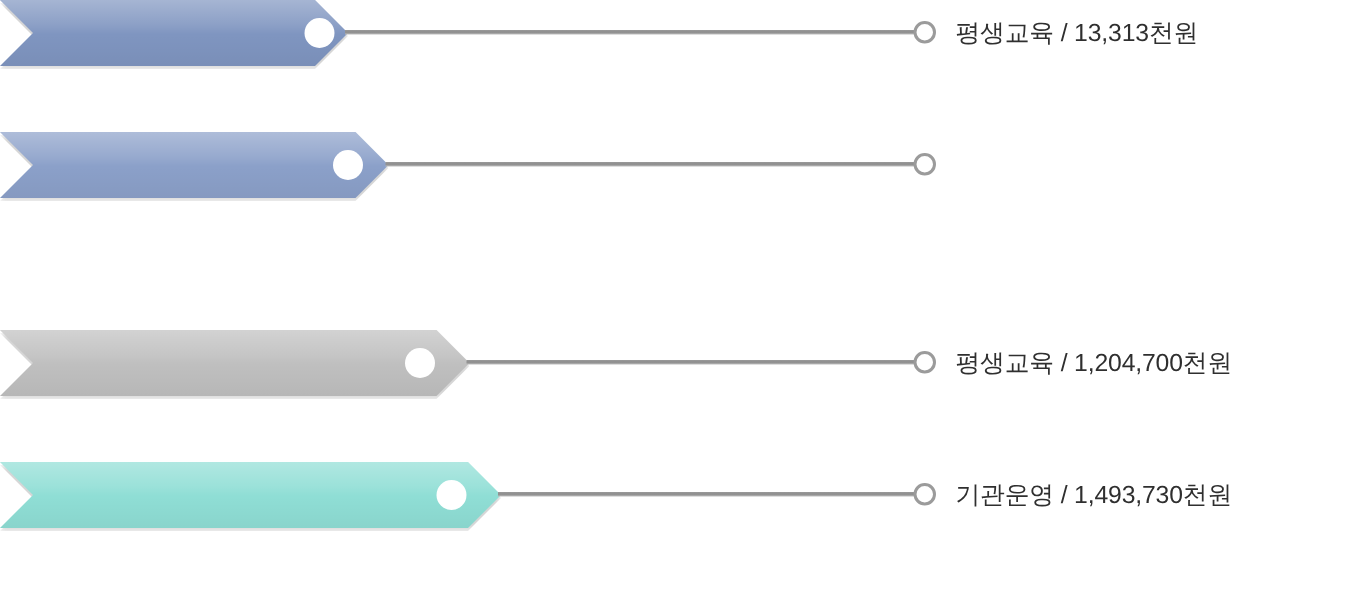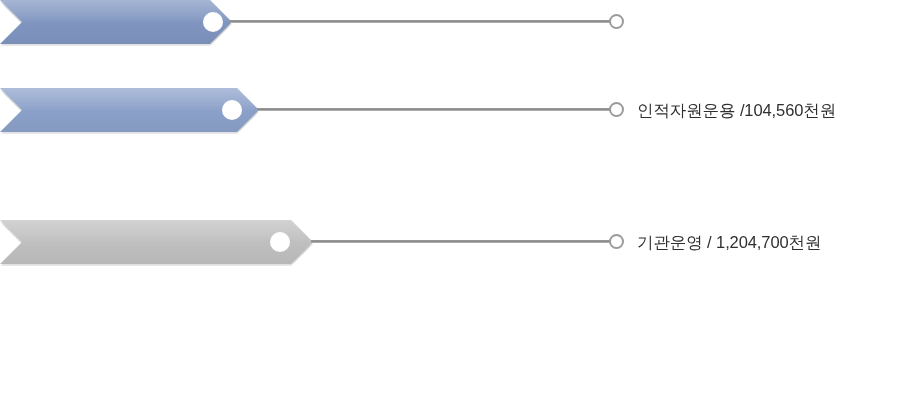--- a/index.html
+++ b/index.html
@@ -124,34 +124,44 @@
 
 <div id="chart-root">
     <div class="row" style="top: 0px;">
       <div class="ribbon-shadow" style="width: 232px;"></div>
       <div class="ribbon" style="width: 232px; background: rgb(127, 149, 192);">
         <div class="ribbon-sheen"></div>
       </div>
       <div class="leader" style="left: 230px; width: 381px;"></div>
       <div class="knob" style="left: 203px;"></div>
       <div class="ring" style="left: 609px;"></div>
+      <div class="label">평생교육 / 13,313천원</div>
     </div>
     <div class="row" style="top: 44px;">
       <div class="ribbon-shadow" style="width: 259px;"></div>
       <div class="ribbon" style="width: 259px; background: rgb(139, 160, 201);">
         <div class="ribbon-sheen"></div>
       </div>
       <div class="leader" style="left: 257px; width: 354px;"></div>
       <div class="knob" style="left: 222px;"></div>
       <div class="ring" style="left: 609px;"></div>
-      <div class="label">인적자원운용 /104,560천원</div>
     </div>
     <div class="row" style="top: 132px;">
       <div class="ribbon-shadow" style="width: 313px;"></div>
       <div class="ribbon" style="width: 313px; background: rgb(191, 191, 191);">
         <div class="ribbon-sheen"></div>
       </div>
       <div class="leader" style="left: 311px; width: 300px;"></div>
       <div class="knob" style="left: 270px;"></div>
       <div class="ring" style="left: 609px;"></div>
-      <div class="label">기관운영 / 1,204,700천원</div>
+      <div class="label">평생교육 / 1,204,700천원</div>
+    </div>
+    <div class="row" style="top: 176px;">
+      <div class="ribbon-shadow" style="width: 334px;"></div>
+      <div class="ribbon" style="width: 334px; background: rgb(143, 222, 213);">
+        <div class="ribbon-sheen"></div>
+      </div>
+      <div class="leader" style="left: 332px; width: 279px;"></div>
+      <div class="knob" style="left: 291px;"></div>
+      <div class="ring" style="left: 609px;"></div>
+      <div class="label">기관운영 / 1,493,730천원</div>
     </div>
   </div>
 
 </body></html>

